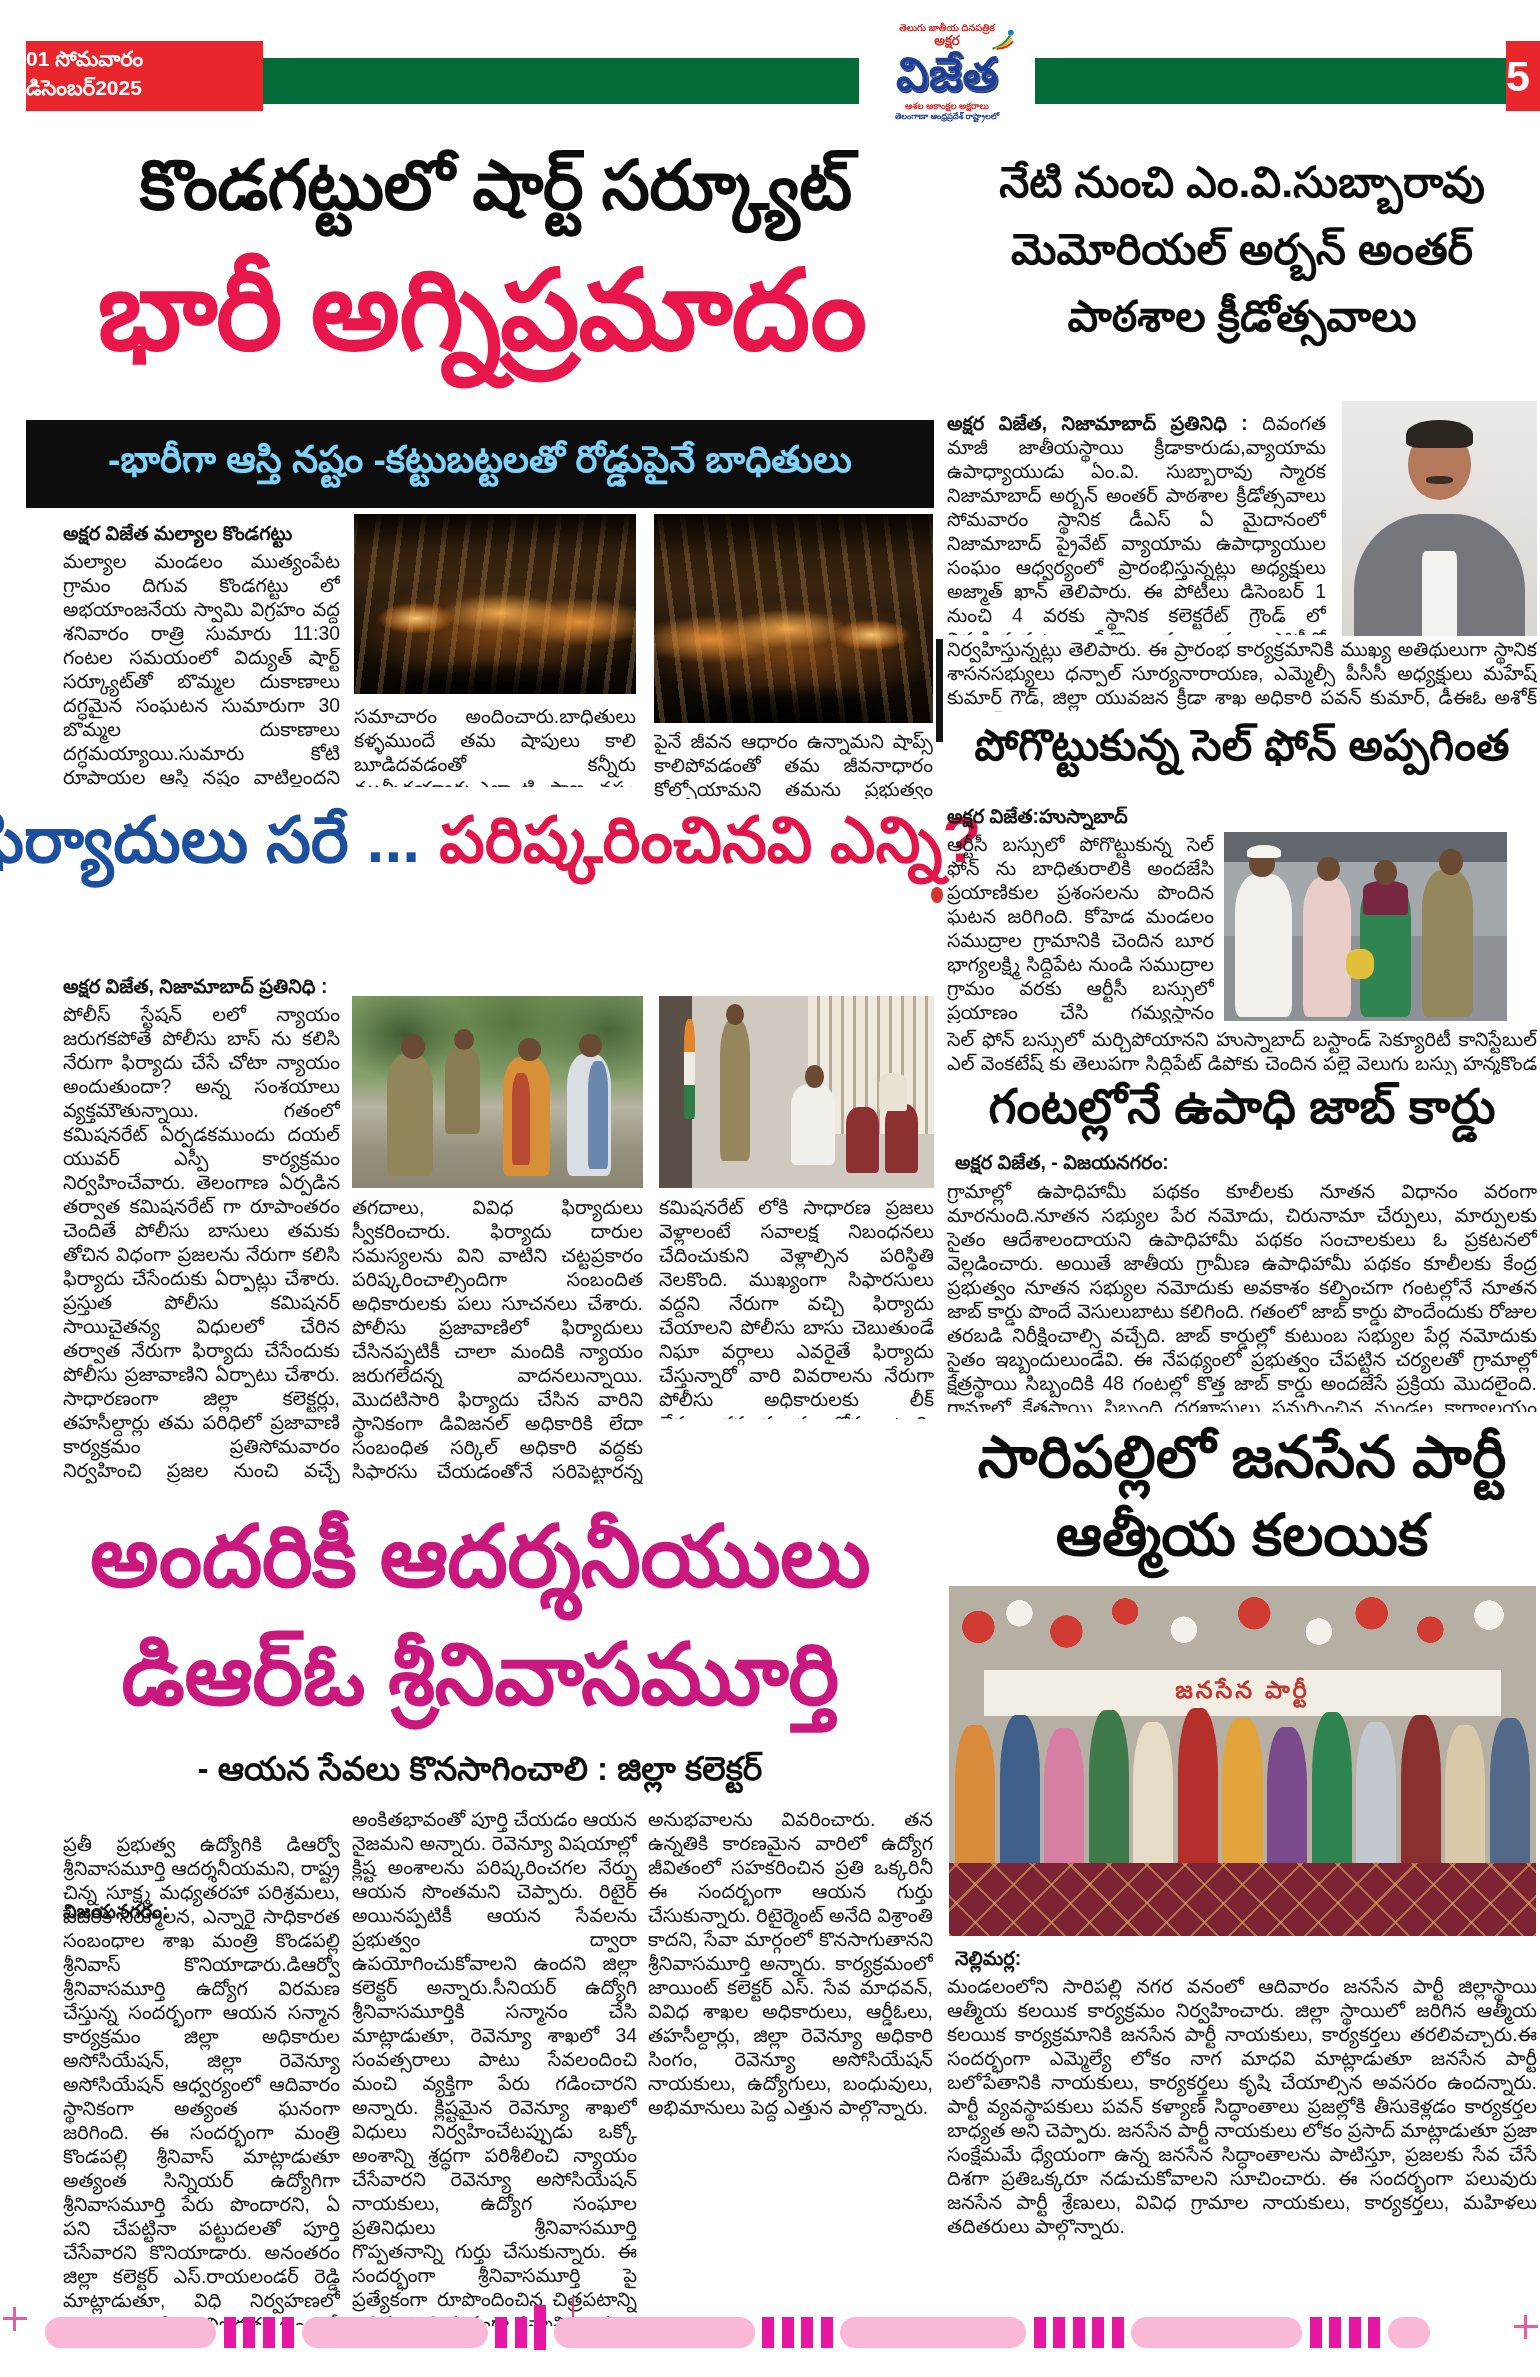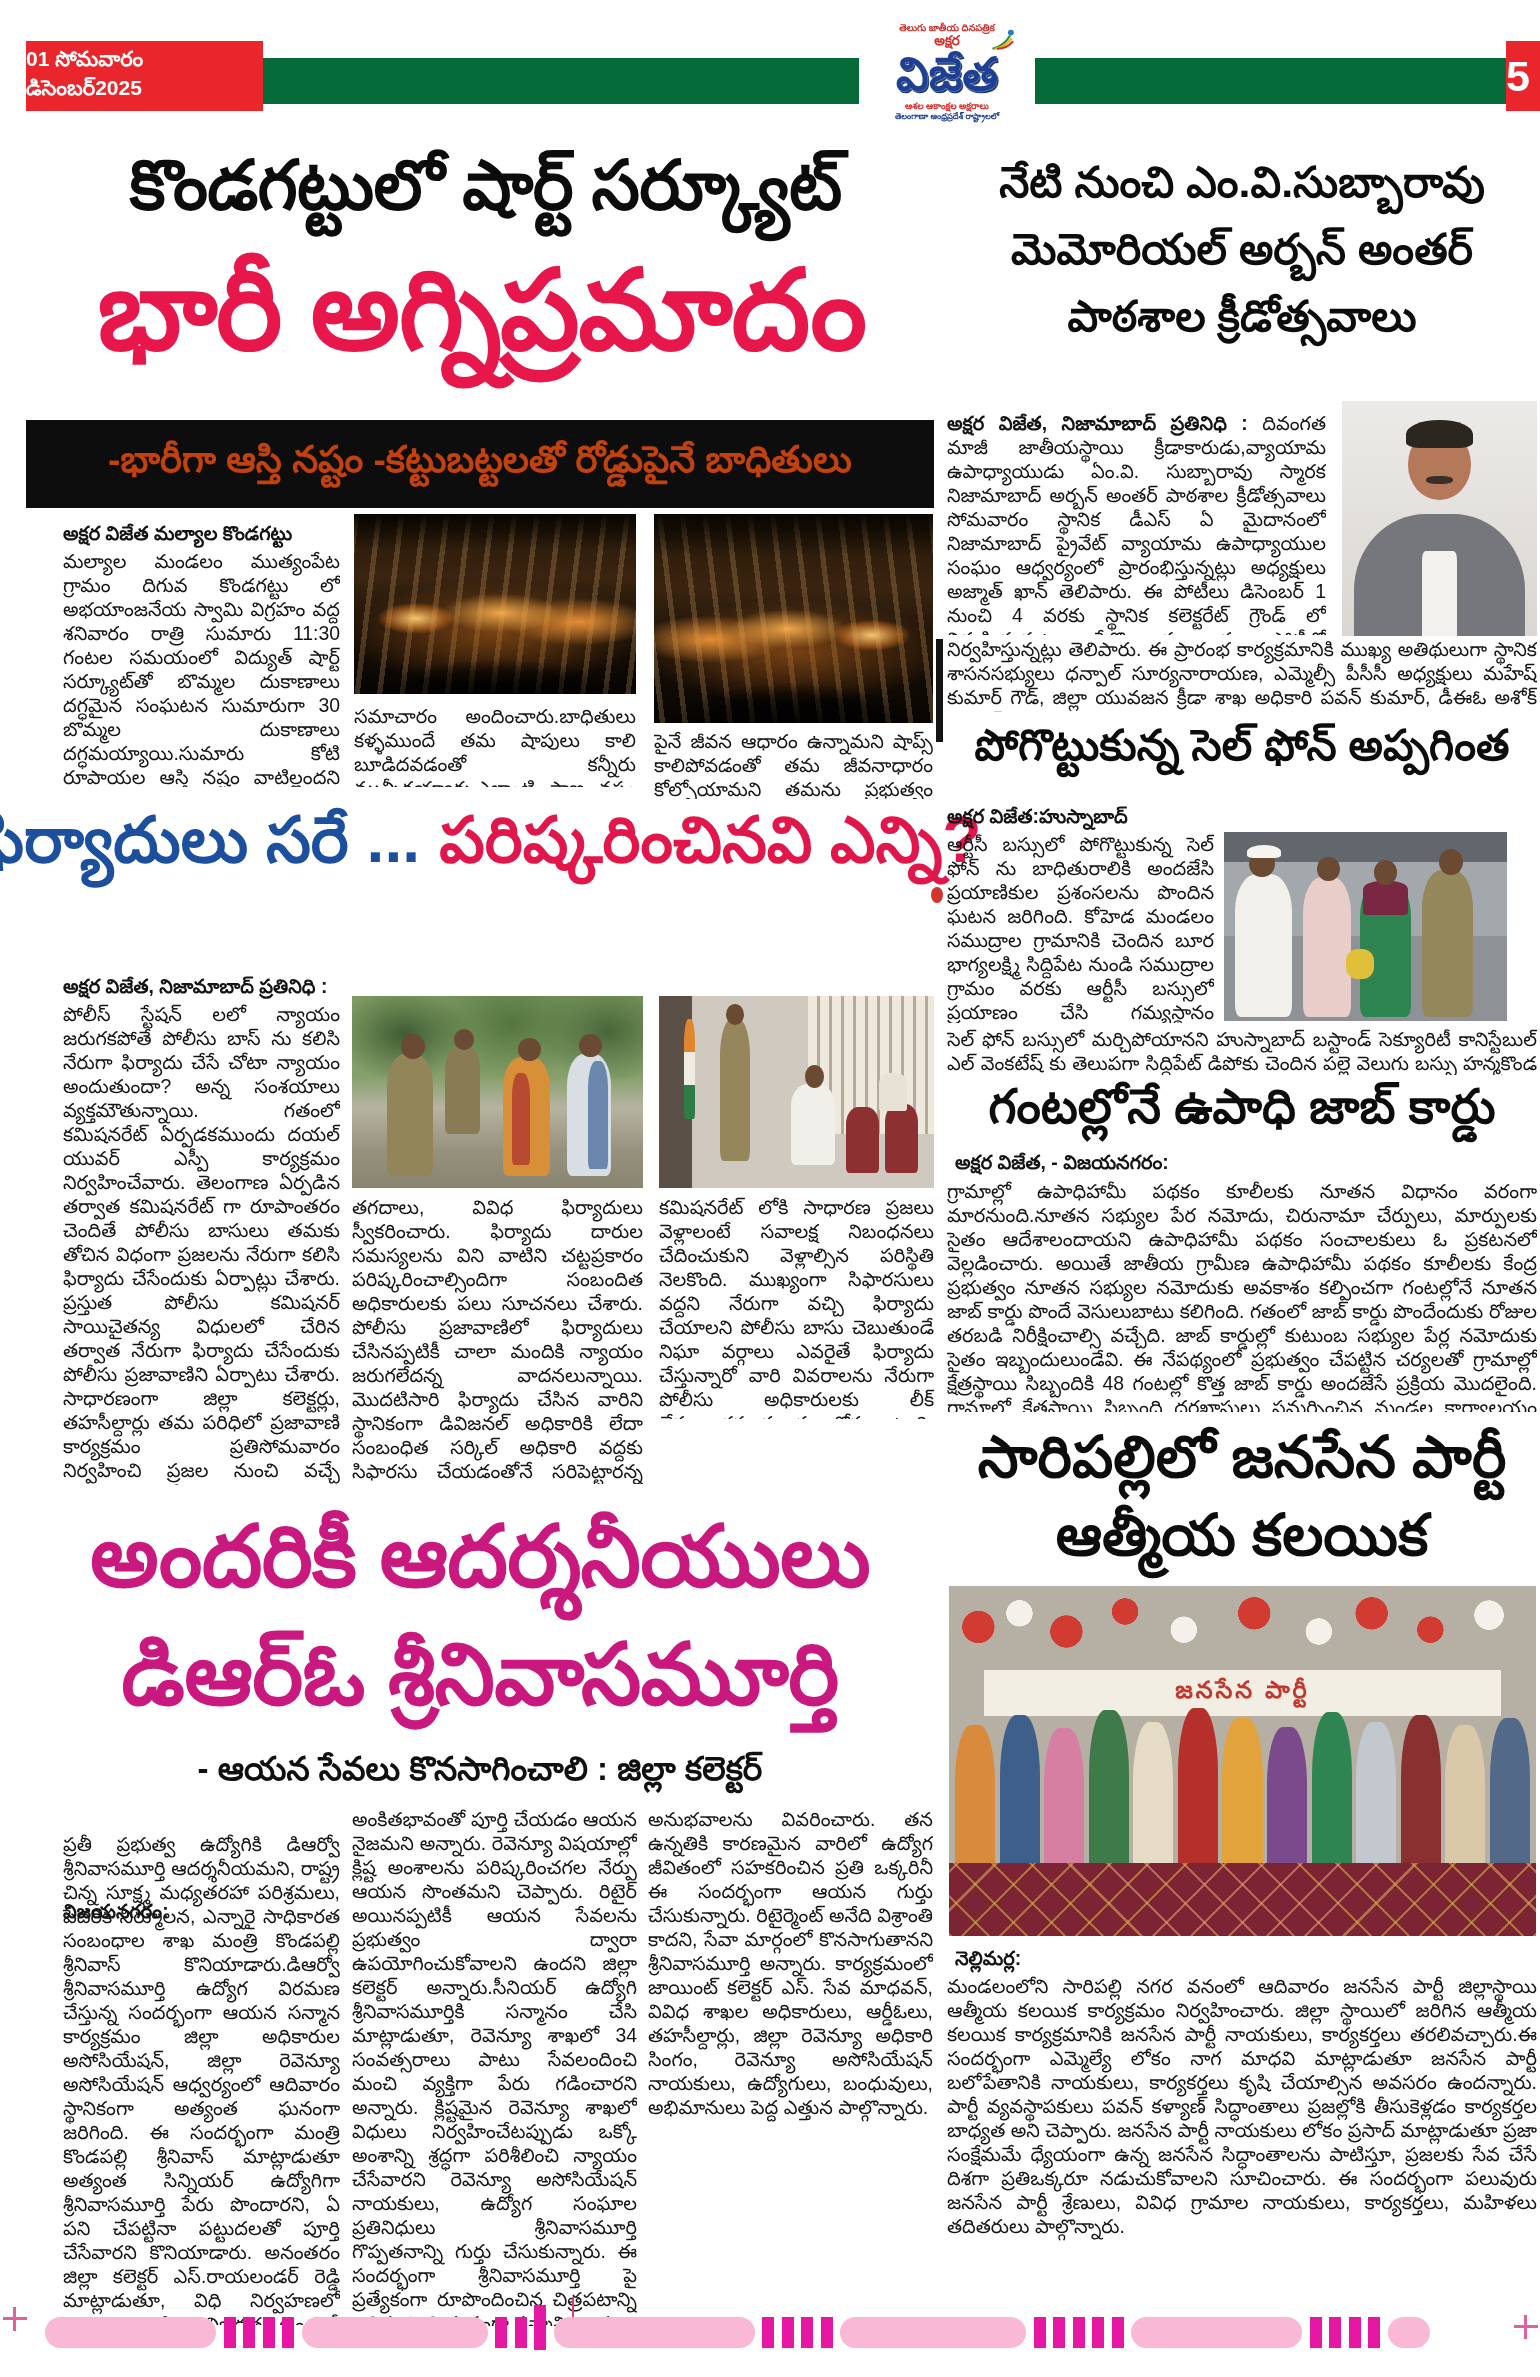--- a/index.html
+++ b/index.html
@@ -19,21 +19,21 @@
   .logo-tag-top{color:#d22c28;font-size:9.7px;font-weight:bold;}
   .logo-prefix{color:#d22c28;font-size:13.4px;font-weight:bold;}
   .logo-title{color:#1d3f94;font-size:46px;font-weight:800;text-shadow:0 0 1.5px #ffffff,1.5px 1.5px 0 #16306e;}
   .logo-tag-mid{color:#d22c28;font-size:9px;font-weight:bold;}
   .logo-tag-bot{color:#1d3f94;font-size:8.2px;font-weight:bold;}
   .logo-swoosh{position:absolute;right:19.4px;top:19.4px;width:25px;height:22.4px;}
 
   
   .h-fire-top{font-size:69px;font-weight:800;color:#0c0c0c;letter-spacing:-0.7px;}
   .h-fire-main{font-size:112px;font-weight:800;color:#e8174b;letter-spacing:-1.5px;}
-  .subhead-box{background:#0d0d0d;color:#c2410c;font-size:37px;font-weight:bold;display:flex;align-items:center;justify-content:center;}
+  .subhead-box{background:#0d0d0d;color:#7dd3fc;font-size:37px;font-weight:bold;display:flex;align-items:center;justify-content:center;}
   .h-mid{font-size:64px;font-weight:800;display:flex;justify-content:center;gap:19.4px;white-space:nowrap;}
   .h-mid .blue{color:#1c4f9e;}
   .h-mid .red{color:#e1174b;}
   .sub-mid{font-size:28px;font-weight:bold;color:#101010;}
   .h-dro{font-size:86px;font-weight:800;color:#c9187e;letter-spacing:-0.7px;}
   .sub-dro{font-size:33px;font-weight:bold;color:#101010;}
   .h-side{font-weight:800;color:#0c0c0c;}
   .h-sports{font-size:43px;line-height:67px;}
   .h-cell{font-size:43px;}
   .h-job{font-size:48px;}
@@ -111,21 +111,21 @@
       <path d="M2 28 Q18 24 26 10" stroke="#2e8b3a" stroke-width="3" fill="none"></path>
       <path d="M5 28 Q20 26 28 14" stroke="#e3b714" stroke-width="3" fill="none"></path>
       <path d="M8 28 Q22 28 30 18" stroke="#d22c28" stroke-width="3" fill="none"></path>
       <circle cx="27" cy="6" r="4" fill="#1d7fc4"></circle>
     </svg>
   </div>
   <div class="abs red-box" style="left:1506px;top:41px;width:34px;height:70px;">
     <span class="page-num">5</span>
   </div>
 
-  <div class="abs center h-fire-top" style="left:34px;top:146px;width:903px;">కొండగట్టులో షార్ట్ సర్క్యూట్</div>
+  <div class="abs center h-fire-top" style="left:44px;top:146px;width:903px;">కొండగట్టులో షార్ట్ సర్క్యూట్</div>
   <div class="abs center h-fire-main" style="left:30px;top:246px;width:903px;">భారీ అగ్నిప్రమాదం</div>
   <div class="abs subhead-box" style="left:26px;top:420px;width:908px;height:88px;">
     <span>-భారీగా ఆస్తి నష్టం -కట్టుబట్టలతో రోడ్డుపైనే బాధితులు</span>
   </div>
 
   <div class="abs dateline" style="left:63px;top:522px;width:277px;">అక్షర విజేత మల్యాల కొండగట్టు</div>
   <div class="abs body-text" style="left:63px;top:549px;width:277px;height:238px;">మల్యాల మండలం ముత్యంపేట గ్రామం దిగువ కొండగట్టు లో అభయాంజనేయ స్వామి విగ్రహం వద్ద శనివారం రాత్రి సుమారు 11:30 గంటల సమయంలో విద్యుత్ షార్ట్ సర్క్యూట్‌తో బొమ్మల దుకాణాలు దగ్ధమైన సంఘటన సుమారుగా 30 బొమ్మల దుకాణాలు దగ్ధమయ్యాయి.సుమారు కోటి రూపాయల ఆస్తి నష్టం వాటిల్లందని బాధితులు వాపోయారు.ఎప్పటిలాగే శనివారం రాత్రి దుకాణాలు మూసివేసి పడుకున్నారు.ప్లాస్టిక్ బొమ్మలు కావడంతో మంటలు భారీగా ఎగిసిపడ్డాయి.స్థానికులు పోలీసులకు,అగ్ని మాపక శాఖ అధికారులకు</div>
 
   <div class="abs photo photo-fire" style="left:354px;top:514px;width:282px;height:180px;"></div>
   <div class="abs photo photo-fire" style="left:654px;top:514px;width:279px;height:209px;transform:scaleX(-1);"></div>

